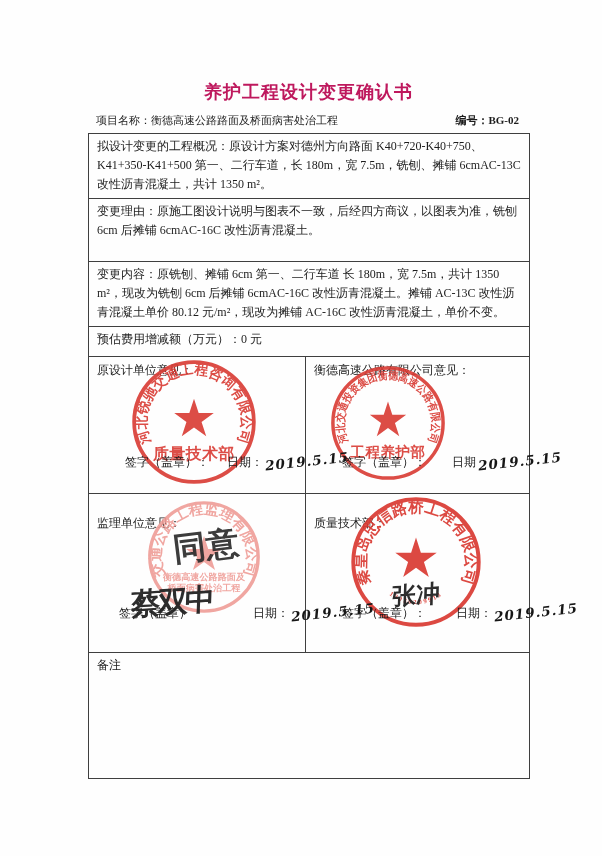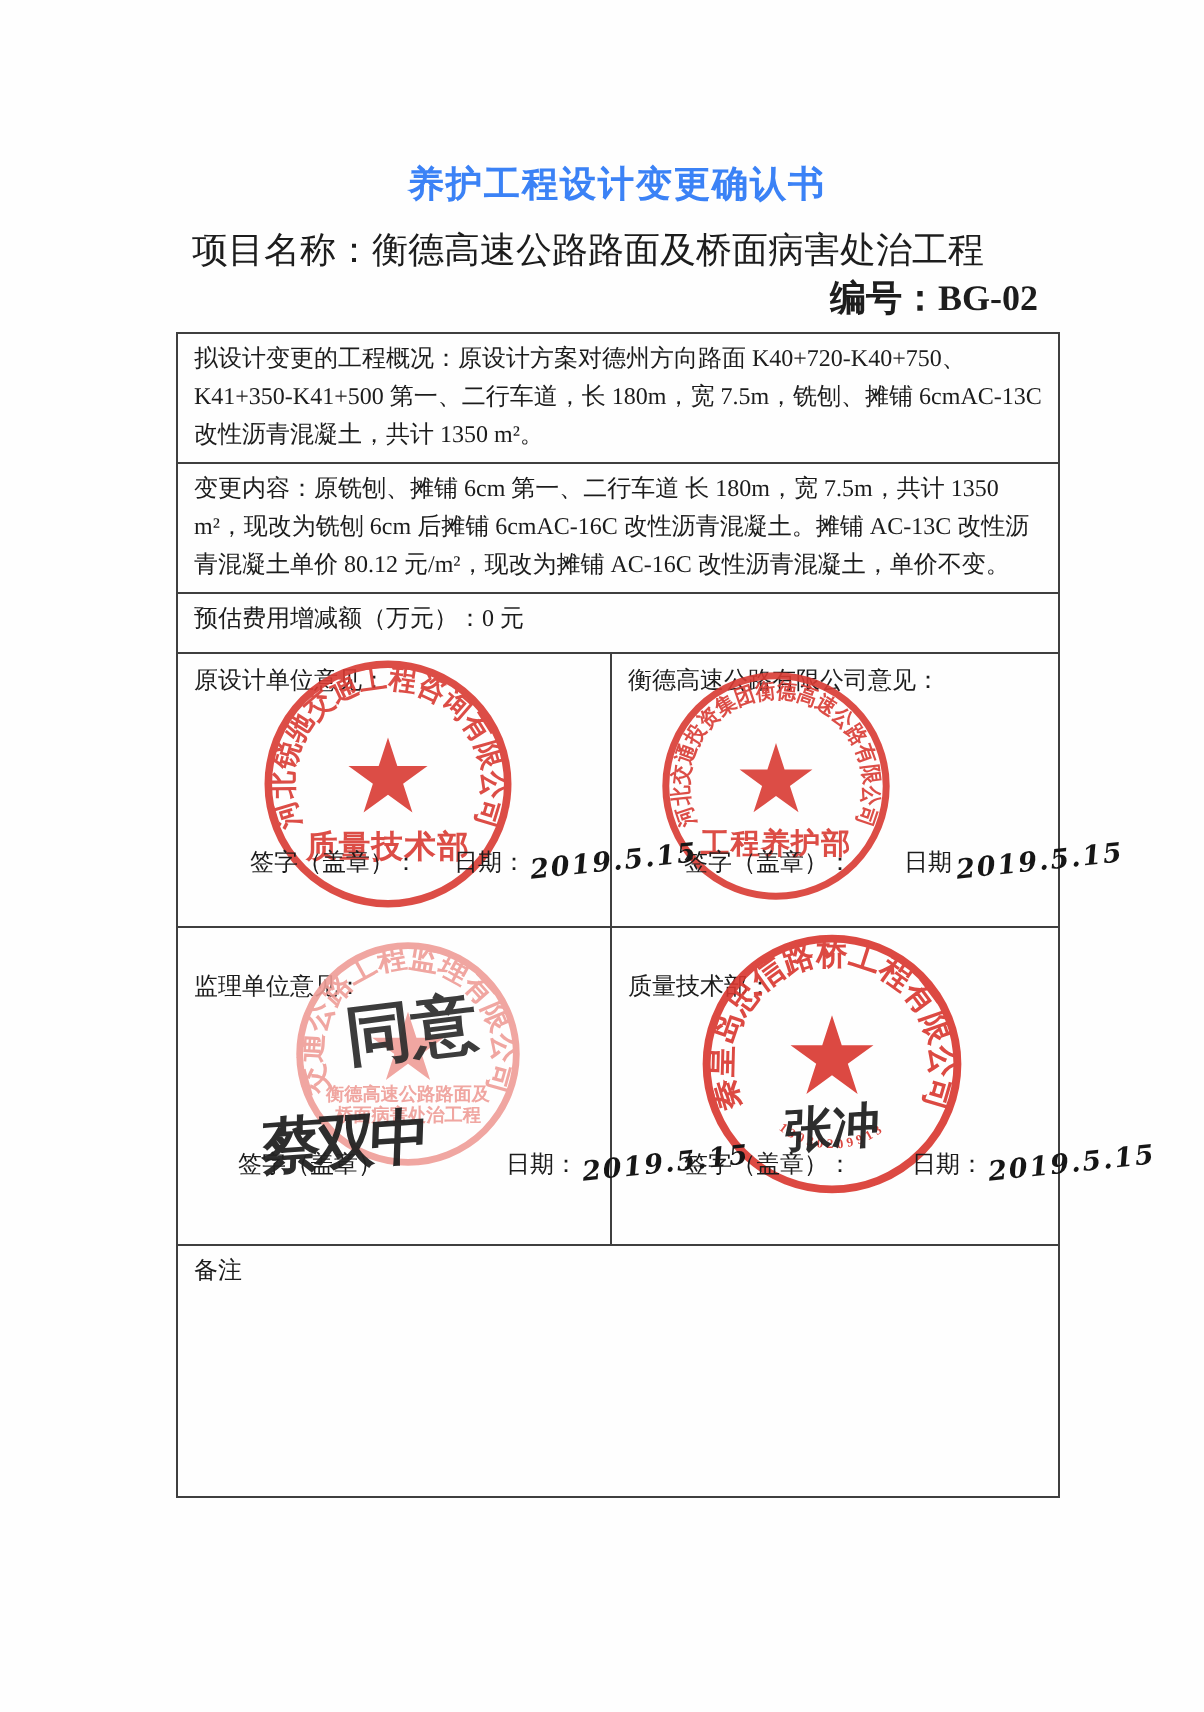--- a/index.html
+++ b/index.html
@@ -8,25 +8,25 @@
     background:#fbfbfa;
     font-family:"Liberation Serif","DejaVu Serif",serif;
     color:#1d1d1d;
     position:relative;
     overflow:hidden;
   }
   .sheet { position:absolute; inset:0; background:#fefefe; }
   .title {
     margin:80px 0 0 88px; width:441px;
     text-align:center; font-size:18px; font-weight:bold;
-    letter-spacing:1px; color:#3b82f6;
+    letter-spacing:1px; color:#be185d;
   }
   .meta-row {
     width:441px; margin:9px 0 5px 88px; padding:0 10px 0 8px;
-    display:flex; font-size:18px;flex-direction:column;
+    display:flex; font-size:11px;
   }
   .meta-no { margin-left:auto;font-weight:bold; }
   table {
     width:441px; margin-left:88px;
     border-collapse:collapse; table-layout:fixed;
   }
   td {
     border:1px solid #3f3f3f; font-size:12px; padding:3px 8px;
     vertical-align:top; line-height:1.6; color:#1c1c1c;
   }
@@ -83,20 +83,23 @@
     <colgroup>
         <col class="c-left">
         <col class="c-right">
       </colgroup>
 
     <tbody>
         <tr class="r1">
           <td colspan="2">拟设计变更的工程概况：原设计方案对德州方向路面 K40+720-K40+750、K41+350-K41+500 第一、二行车道，长 180m，宽 7.5m，铣刨、摊铺 6cmAC-13C 改性沥青混凝土，共计 1350 m²。</td>
         </tr>
 
+    <tr class="r2">
+          <td colspan="2">变更理由：原施工图设计说明与图表不一致，后经四方商议，以图表为准，铣刨 6cm 后摊铺 6cmAC-16C 改性沥青混凝土。</td>
+        </tr>
 
     <tr class="r3">
           <td colspan="2">变更内容：原铣刨、摊铺 6cm 第一、二行车道 长 180m，宽 7.5m，共计 1350 m²，现改为铣刨 6cm 后摊铺 6cmAC-16C 改性沥青混凝土。摊铺 AC-13C 改性沥青混凝土单价 80.12 元/m²，现改为摊铺 AC-16C 改性沥青混凝土，单价不变。</td>
         </tr>
 
     <tr class="r4">
           <td colspan="2">预估费用增减额（万元）：0 元</td>
         </tr>
 
     <tr>

